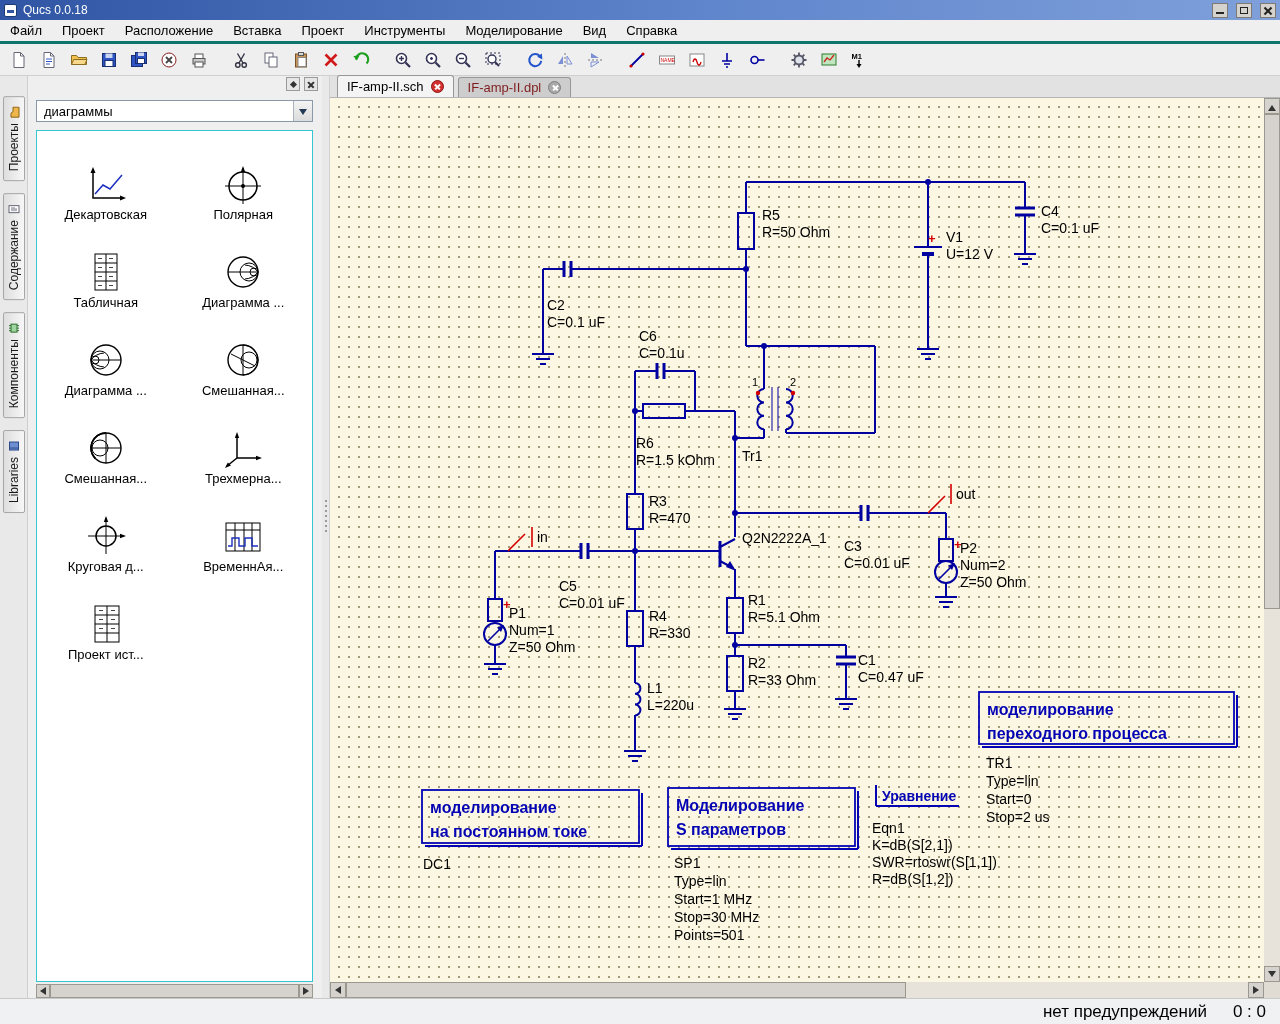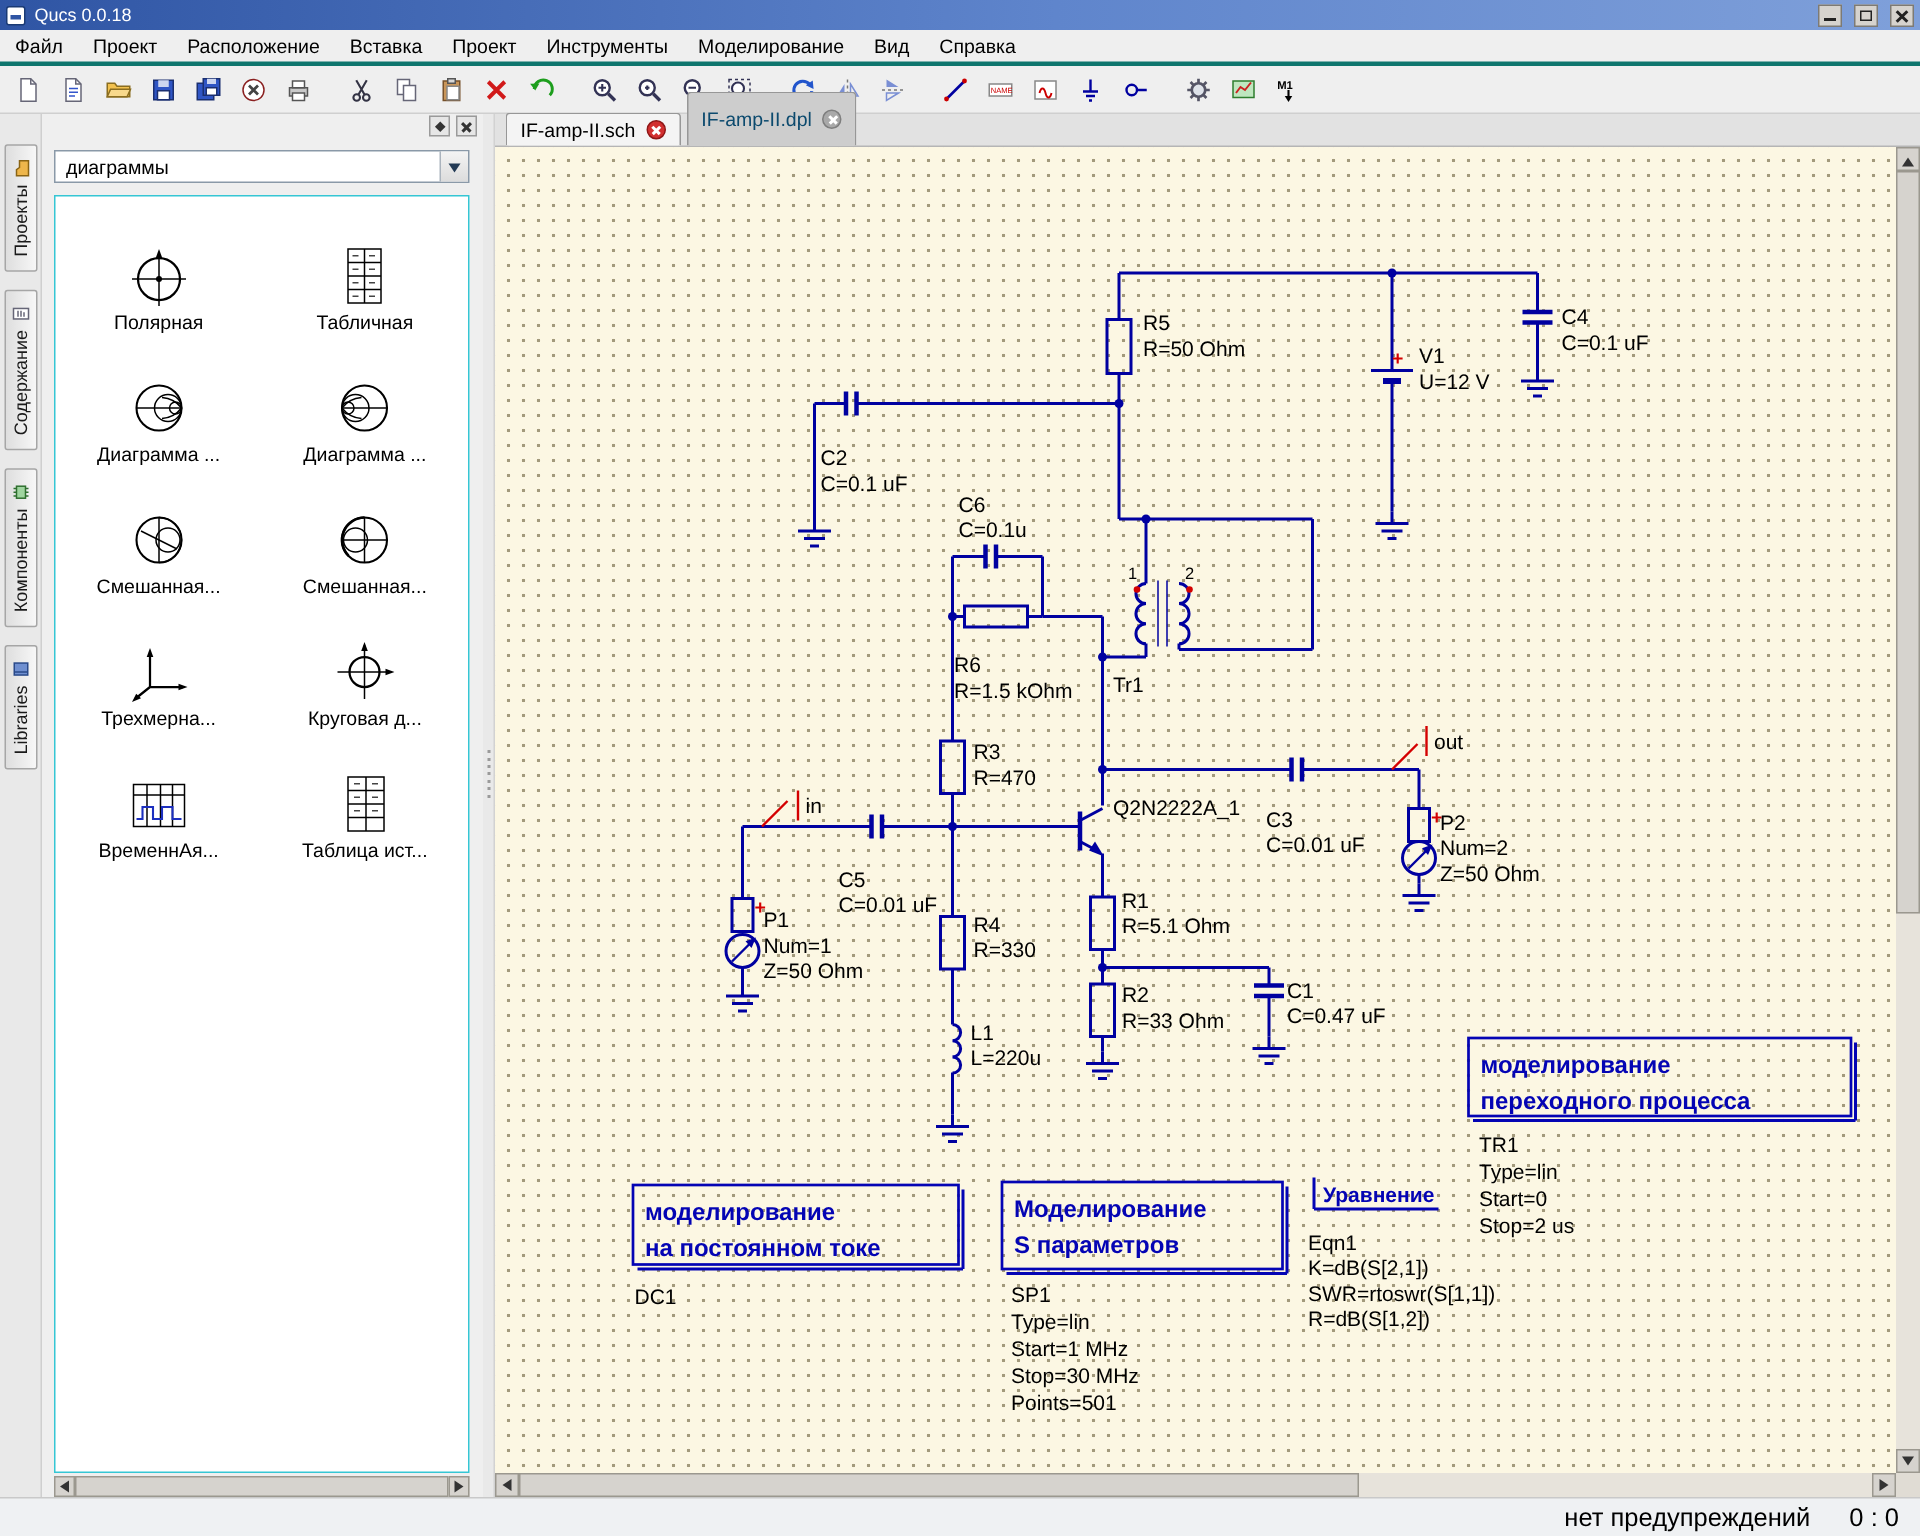--- a/index.html
+++ b/index.html
@@ -51,21 +51,21 @@
   .hsbtn{width:14px;height:14px;background:#d6d3ce;border:1px solid #9b988f;display:flex;align-items:center;justify-content:center}
   .dthumb{flex:1;background:#d6d3ce;border:1px solid #9b988f}
 
   
   #splitter{position:absolute;top:76px;left:322px;width:8px;bottom:26px;background:#e9e9e9;border-right:1px solid #d2d2d2}
   #splitter::before{content:"";position:absolute;left:3px;top:46%;width:2px;height:34px;background:repeating-linear-gradient(#9a9a9a 0 2px,transparent 2px 5px)}
 
   
   #docarea{position:absolute;top:76px;left:330px;right:0;bottom:26px;background:#e2e2e2}
   #doctabs{height:22px;display:flex;align-items:flex-end;padding-left:7px;gap:4px;border-bottom:1px solid #b5b5b5;background:#e2e2e2}
-  .dtab{display:flex;align-items:center;gap:7px;padding:0 9px;font-size:13px;border:1px solid #979797;border-bottom:none;border-radius:3px 3px 0 0;background:#cdcdcd;color:#0c4a6e;height:36px}
+  .dtab{display:flex;align-items:center;gap:7px;padding:0 9px;font-size:13px;border:1px solid #979797;border-bottom:none;border-radius:3px 3px 0 0;background:#cdcdcd;color:#7f1d1d;height:20px}
   .dtab.active{background:#f4f4f4;color:#000;height:22px}
   .closeico{width:13px;height:13px;border-radius:50%;position:relative;flex:none}
   .closeico.red{background:#d22f2f;border:1px solid #8e1616}
   .closeico.gray{background:#a9a9a9;border:1px solid #7e7e7e}
   .closeico::before,.closeico::after{content:"";position:absolute;left:2.5px;top:5px;width:7px;height:1.6px;background:#fff}
   .closeico::before{transform:rotate(45deg)}
   .closeico::after{transform:rotate(-45deg)}
 
   #canvas{position:absolute;top:22px;left:0;right:16px;bottom:16px;background:#fcf7e3;background-image:radial-gradient(circle,#a39a7c 1px,transparent 1.35px);background-size:10px 10px;background-position:4px 4px;overflow:hidden}
   #canvas svg{position:absolute;left:0;top:0;width:100%;height:100%}
@@ -354,20 +354,31 @@
   <div id="combo">
     <span>диаграммы</span>
     <span class="arrowbox">
         <span class="tri-down"></span>
       </span>
   </div>
   <div id="dlist">
     <div class="ditem">
       <span class="dicon">
           <svg width="40" height="38">
+            <path d="M7 4v28h30" stroke="#000" fill="none" stroke-width="1.5"></path>
+            <polygon points="7,1 4.5,7 9.5,7" fill="#000"></polygon>
+            <polygon points="40,32 34,29.5 34,34.5" fill="#000"></polygon>
+            <path d="M9 28l8-9 7 4 12-14" stroke="#1c2fbf" fill="none" stroke-width="1.5"></path>
+          </svg>
+        </span>
+      <span class="dlabel">Декартовская</span>
+    </div>
+    <div class="ditem">
+      <span class="dicon">
+          <svg width="40" height="38">
             <circle cx="20" cy="20" r="14" fill="none" stroke="#000" stroke-width="1.5"></circle>
             <path d="M20 2v36M2 20h36" stroke="#000"></path>
             <polygon points="20,0 17.8,6 22.2,6" fill="#000"></polygon>
             <circle cx="20" cy="20" r="2" fill="#000"></circle>
           </svg>
         </span>
       <span class="dlabel">Полярная</span>
     </div>
     <div class="ditem">
       <span class="dicon">
@@ -459,21 +470,21 @@
       <span class="dlabel">ВременнАя...</span>
     </div>
     <div class="ditem">
       <span class="dicon">
           <svg width="40" height="40">
             <rect x="9" y="2" width="24" height="36" fill="#fff" stroke="#000"></rect>
             <path d="M21 2v36M9 11h24M9 20h24M9 29h24" stroke="#000"></path>
             <path d="M13 6.5h4M25 6.5h4M13 15.5h4M25 15.5h4M13 24.5h4M25 24.5h4" stroke="#444"></path>
           </svg>
         </span>
-      <span class="dlabel">Таблица ист...</span>
+      <span class="dlabel">Проект ист...</span>
     </div>
   </div>
   <div id="dockscroll">
     <span class="hsbtn">
         <span class="tri-lf"></span>
       </span>
     <span class="dthumb"></span>
     <span class="hsbtn">
         <span class="tri-rt"></span>
       </span>

